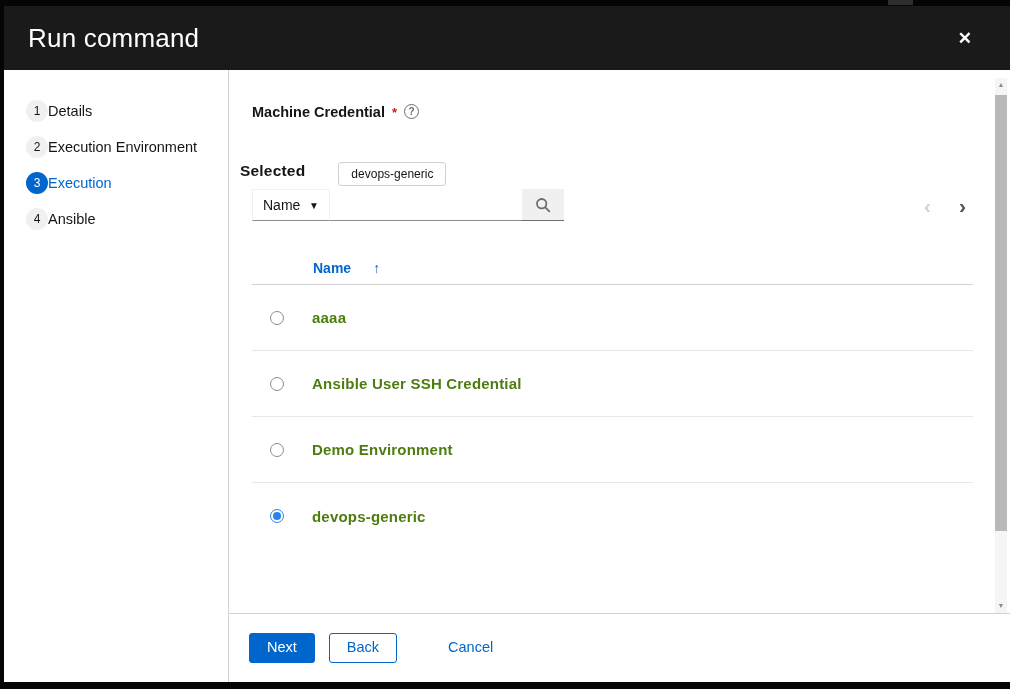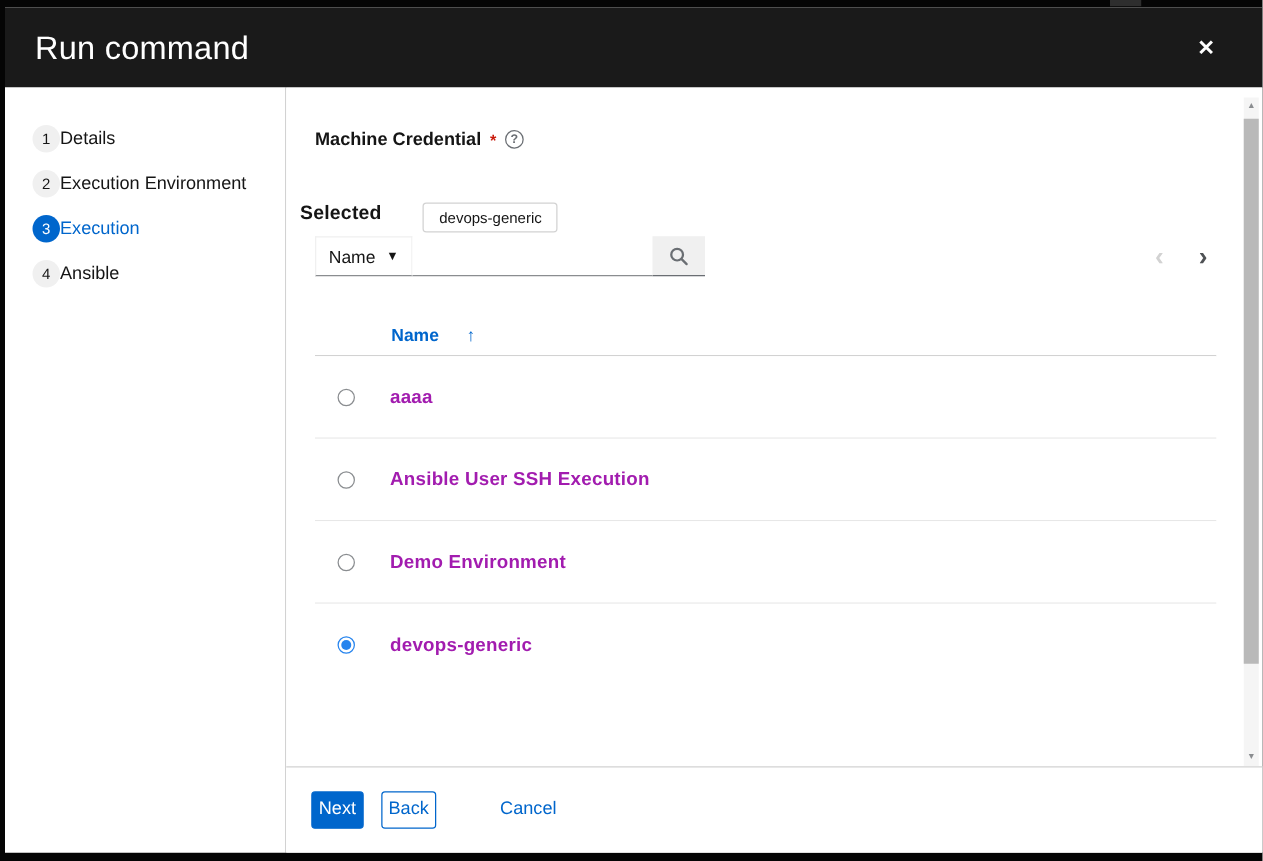--- a/index.html
+++ b/index.html
@@ -123,40 +123,40 @@
   .radio {
     flex:none; width:14px; height:14px; border-radius:50%;
     border:1px solid var(--input-bottom); background:#fff;
     margin-right:28px; position:relative; cursor:pointer;
   }
   .radio.checked { border:1.5px solid var(--radio-blue); }
   .radio.checked::after {
     content:""; position:absolute; inset:2px; border-radius:50%;
     background:var(--radio-blue);
   }
-  .row-label { font-size:15px; font-weight:700; color:#a21caf; letter-spacing:.2px; }
+  .row-label { font-size:15px; font-weight:700; color:#4d7c0f; letter-spacing:.2px; }
   
   .scrollbar {
     position:absolute; right:3px; top:8px; width:12px; height:535px;
     background:var(--scrollbar-track);
     display:flex; flex-direction:column; align-items:center;
   }
   .sb-arrow { height:14px; line-height:14px; font-size:7px; color:#8a8d90; cursor:pointer; }
   .sb-thumb { width:12px; height:436px; margin-top:3px; background:var(--scrollbar-thumb); cursor:grab; }
   .sb-down { margin-top:auto; }
   
   .wizard-footer {
     position:absolute; left:0; right:0; bottom:0; height:69px;
     border-top:1px solid var(--strong-border); background:#fff;
     display:flex; align-items:center; padding-left:20px;
   }
   .btn {
     font-family:"Liberation Sans",sans-serif;
     font-size:14.5px; border-radius:3px; cursor:pointer;
-    padding:6px 5px; height:30px; line-height:1.1;
+    padding:6px 17px; height:30px; line-height:1.1;
   }
   .btn-primary { background:var(--accent-blue); color:#fff; border:1px solid var(--accent-blue); }
   .btn-secondary { background:#fff; color:var(--accent-blue); border:1px solid var(--accent-blue); margin-left:14px; }
   .btn-link { background:none; border:none; color:var(--accent-blue); margin-left:47px; padding:6px 4px; }
 </style>
 </head>
 <body>
 
 <div class="backdrop-artifact"></div>
 
@@ -239,21 +239,21 @@
 
       <div class="rows">
 
           <div class="row">
             <span class="radio"></span>
             <span class="row-label">aaaa</span>
           </div>
 
           <div class="row">
             <span class="radio"></span>
-            <span class="row-label">Ansible User SSH Execution</span>
+            <span class="row-label">Ansible User SSH Credential</span>
           </div>
 
 
           <div class="row">
             <span class="radio"></span>
             <span class="row-label">Demo Environment</span>
           </div>
 
           <div class="row">
             <span class="radio checked"></span>

